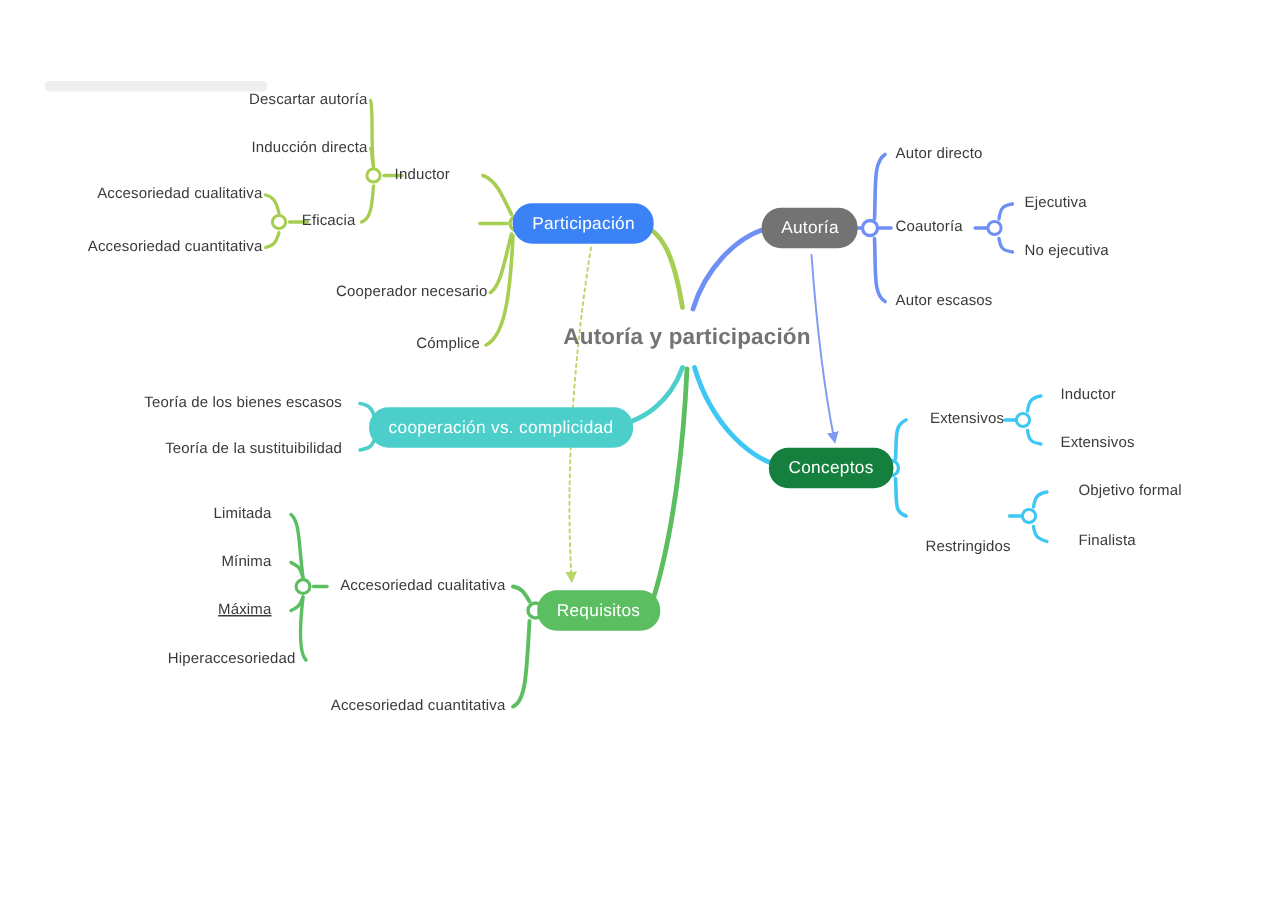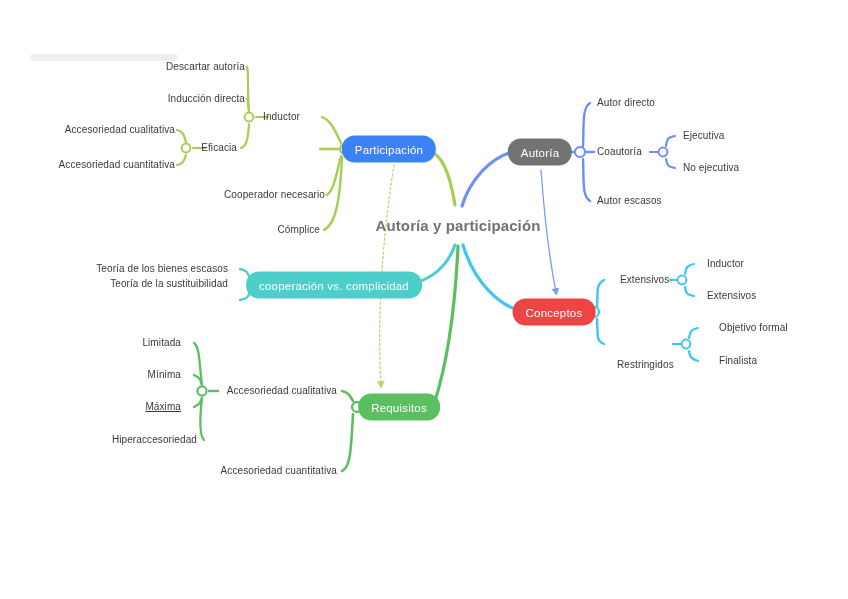--- a/index.html
+++ b/index.html
@@ -114,21 +114,21 @@
       <circle cx="202" cy="391" r="4.6" stroke="#5BBF62" stroke-width="2.1"></circle>
     </g>
   </svg>
 
   <div id="center-title" style="left:458px;top:225px;">Autoría y participación</div>
 
   <div class="pill" style="left:389px;top:149px;background:#3b82f6;">Participación</div>
 
   <div class="pill" style="left:540px;top:152px;background:#737373;">Autoría</div>
 
-  <div class="pill" style="left:554px;top:312px;background:#ef4444;">Conceptos</div>
+  <div class="pill" style="left:554px;top:312px;background:#15803d;">Conceptos</div>
 
   <div class="pill" style="left:334px;top:285px;background:#4CCFCB;">cooperación vs. complicidad</div>
 
   <div class="pill" style="left:399px;top:407px;background:#5BBF62;">Requisitos</div>
 
   <div class="lbl r" style="left:300px;top:117px;">Inductor</div>
   <div class="lbl r" style="left:245px;top:67px;">Descartar autoría</div>
   <div class="lbl r" style="left:245px;top:99px;">Inducción directa</div>
 
   <div class="lbl r" style="left:237px;top:148px;">Eficacia</div>
@@ -145,21 +145,21 @@
   <div class="lbl l" style="left:597px;top:201px;">Autor escasos</div>
 
   <div class="lbl l" style="left:620px;top:280px;">Extensivos</div>
   <div class="lbl l" style="left:707px;top:264px;">Inductor</div>
   <div class="lbl l" style="left:707px;top:296px;">Extensivos</div>
   <div class="lbl l" style="left:617px;top:344px;margin-top:21px;">Restringidos</div>
   <div class="lbl l" style="left:719px;top:328px;">Objetivo formal</div>
   <div class="lbl l" style="left:719px;top:361px;">Finalista</div>
 
   <div class="lbl r" style="left:228px;top:269px;">Teoría de los bienes escasos</div>
-  <div class="lbl r" style="left:228px;top:284px;text-align:right;">Teoría de la sustituibilidad</div>
+  <div class="lbl r" style="left:228px;top:300px;text-align:right;">Teoría de la sustituibilidad</div>
 
   <div class="lbl r" style="left:337px;top:391px;">Accesoriedad cualitativa</div>
   <div class="lbl r" style="left:181px;top:343px;">Limitada</div>
   <div class="lbl r" style="left:181px;top:375px;">Mínima</div>
   <div class="lbl r" style="left:181px;top:407px;text-decoration:underline;">Máxima</div>
   <div class="lbl r" style="left:197px;top:440px;">Hiperaccesoriedad</div>
   <div class="lbl r" style="left:337px;top:471px;">Accesoriedad cuantitativa</div>
 
 </div>
 

